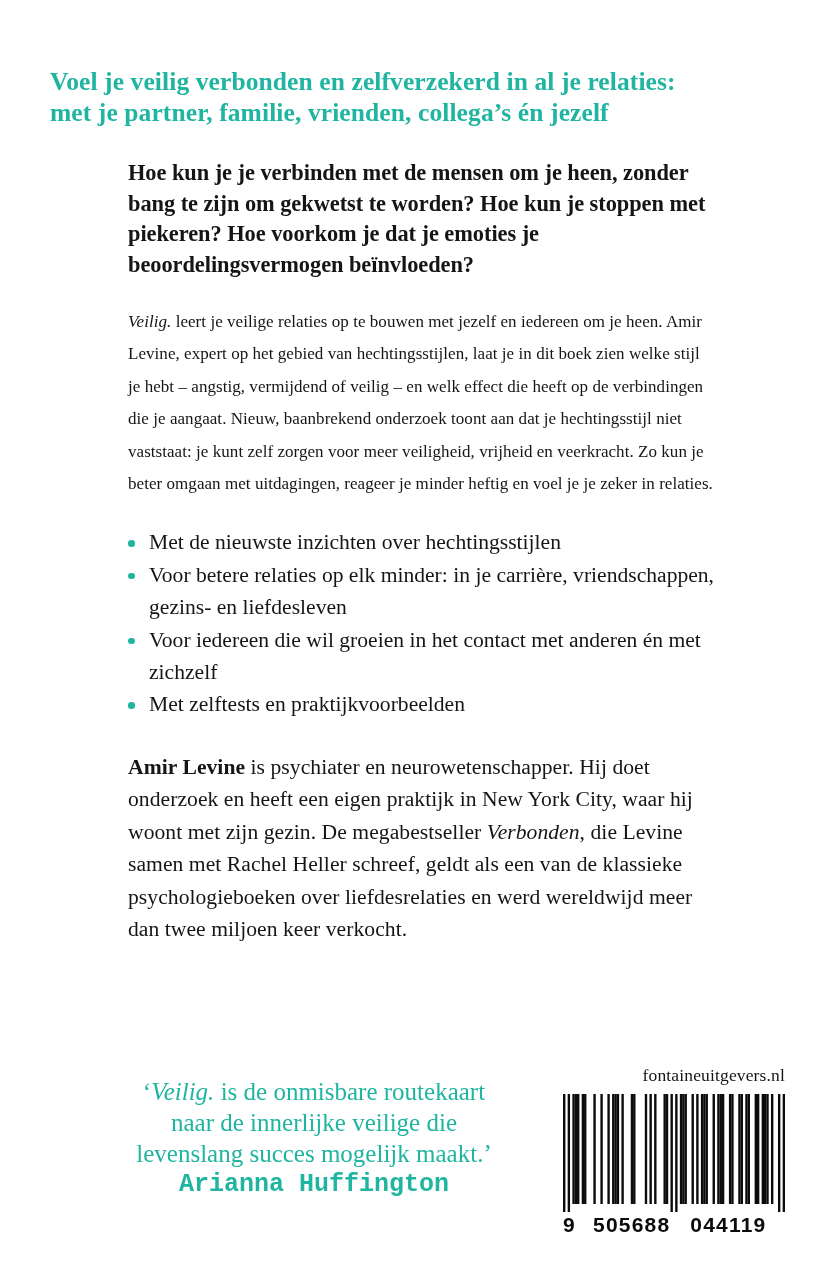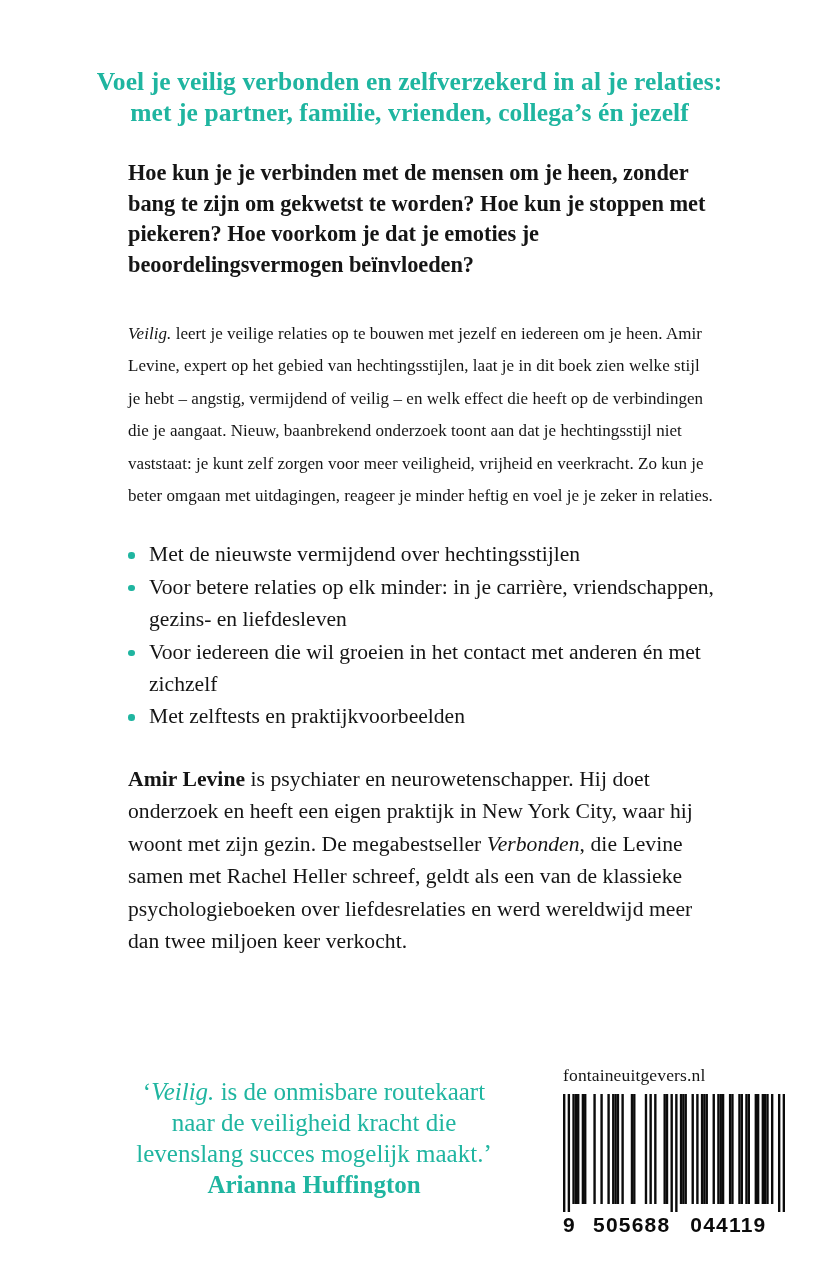--- a/index.html
+++ b/index.html
@@ -21,42 +21,42 @@
     inset: 0;
     background: #ffffff;
   }
 
   
   .headline {
     position: absolute;
     left: 50px;
     top: 66px;
     width: 719px;
-    text-align: center;
+    text-align: left;
     color: #1fb5a0;
     font-size: 25.5px;
     line-height: 31px;
     font-weight: 700;
     letter-spacing: .1px;
   }
   .headline .line { display: block; white-space: nowrap; }
 
   
   .col {
     position: absolute;
     left: 128px;
     top: 158px;
     width: 586px;
   }
 
   .lead {
     font-weight: 700;
     font-size: 22.4px;
     line-height: 30.5px;
-    margin: 0 0 38px 0;
+    margin: 0 0 26px 0;
     letter-spacing: -0.05px;
   }
 
   .body-par {
     font-size: 17px;
     line-height: 32.4px;
     margin: 0 0 26px 0;
     letter-spacing: .05px;
   }
   .body-par em { font-style: italic; }
@@ -100,33 +100,33 @@
     left: 96px;
     top: 1076px;
     width: 436px;
     text-align: center;
     color: #1fb5a0;
     font-size: 25px;
     line-height: 31px;
   }
   .quote .qline { display: block; white-space: nowrap; }
   .quote em { font-style: italic; }
-  .quote .attrib { display: block; font-weight: 700; white-space: nowrap; }
+  .quote .attrib { display: block; font-weight: 700; white-space: nowrap; font-family: Liberation Mono, monospace; }
 
   
   .pub-block {
     position: absolute;
     left: 563px;
     top: 1064px;
     width: 222px;
   }
   .pub-url {
     font-size: 17.5px;
     line-height: 22px;
-    text-align: left;
+    text-align: right;
     color: #151515;
     letter-spacing: .15px;
     white-space: nowrap;
   }
   .barcode-wrap {
     margin-top: 8px;
     width: 222px;
   }
   .barcode-bars {
     height: 118px;
@@ -159,33 +159,33 @@
     <span class="line">met je partner, familie, vrienden, collega’s én jezelf</span>
   </div>
 
   <div class="col">
 
     <p class="lead">Hoe kun je je verbinden met de mensen om je heen, zonder bang te zijn om gekwetst te worden? Hoe kun je stoppen met piekeren? Hoe voorkom je dat je emoties je beoordelingsvermogen beïnvloeden?</p>
 
     <p class="body-par"><em>Veilig.</em><span> leert je veilige relaties op te bouwen met jezelf en iedereen om je heen. Amir Levine, expert op het gebied van hechtingsstijlen, laat je in dit boek zien welke stijl je hebt – angstig, vermijdend of veilig – en welk effect die heeft op de verbindingen die je aangaat. Nieuw, baanbrekend onderzoek toont aan dat je hechtingsstijl niet vaststaat: je kunt zelf zorgen voor meer veiligheid, vrijheid en veerkracht. Zo kun je beter omgaan met uitdagingen, reageer je minder heftig en voel je je zeker in relaties.</span></p>
 
     <ul class="bullets">
-      <li><span>Met de nieuwste vermijdend over hechtingsstijlen</span></li>
+      <li><span>Met de nieuwste inzichten over hechtingsstijlen</span></li>
       <li><span>Voor betere relaties op elk minder: in je carrière, vriendschappen, gezins- en liefdesleven</span></li>
       <li><span>Voor iedereen die wil groeien in het contact met anderen én met zichzelf</span></li>
       <li><span>Met zelftests en praktijkvoorbeelden</span></li>
     </ul>
 
     <p class="bio"><strong>Amir Levine</strong><span> is psychiater en neurowetenschapper. Hij doet onderzoek en heeft een eigen praktijk in New York City, waar hij woont met zijn gezin. De megabestseller </span><em>Verbonden</em><span>, die Levine samen met Rachel Heller schreef, geldt als een van de klassieke psychologieboeken over liefdesrelaties en werd wereldwijd meer dan twee miljoen keer verkocht.</span></p>
 
   </div>
 
   <div class="quote">
     <span class="qline"><span>‘</span><em>Veilig.</em><span> is de onmisbare routekaart</span></span>
-    <span class="qline">naar de veiligheid kracht die</span>
+    <span class="qline">naar de innerlijke veilige die</span>
     <span class="qline">levenslang succes mogelijk maakt.’</span>
     <span class="attrib">Arianna Huffington</span>
   </div>
 
   <div class="pub-block">
     <div class="pub-url">fontaineuitgevers.nl</div>
     <div class="barcode-wrap">
       <svg class="barcode-bars" id="barcode-svg" viewBox="0 0 222 118" preserveAspectRatio="none" aria-hidden="true">
           <rect x="0.000" y="0" width="2.384" height="118" fill="#0b0b0b"></rect>
           <rect x="4.674" y="0" width="2.384" height="118" fill="#0b0b0b"></rect>

